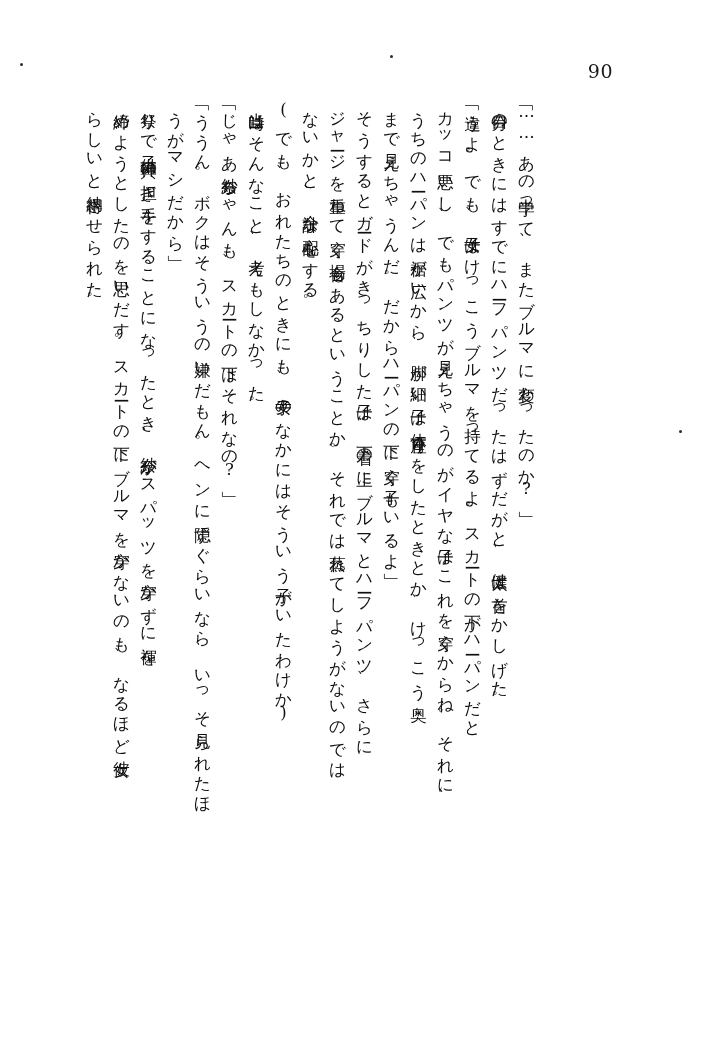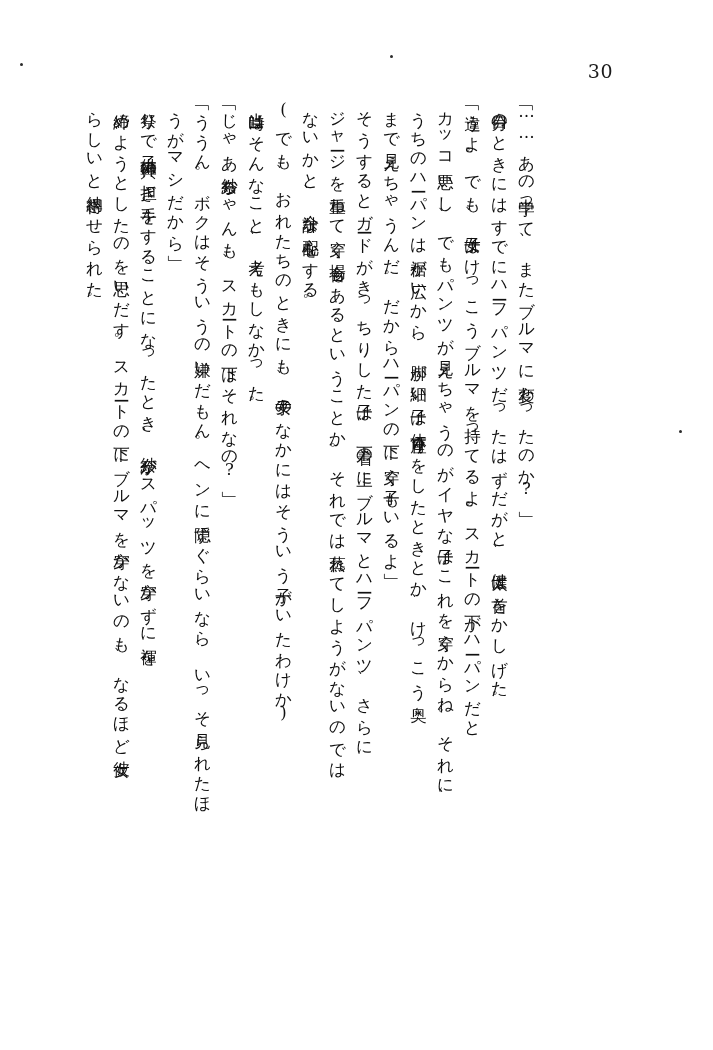--- a/index.html
+++ b/index.html
@@ -77,21 +77,21 @@
 </style>
 </head>
 <body>
 
 <div id="page">
 
   <div class="speck s1"></div>
   <div class="speck s2"></div>
   <div class="speck s3"></div>
 
-  <div id="page-number">30</div>
+  <div id="page-number">90</div>
 
   <div id="text-block" style="flex-direction: row;">
     <div class="column">らしいと納得させられた。</div>
     <div class="column">締めようとしたのを思いだす。スカートの下にブルマを穿かないのも、なるほど彼女</div>
     <div class="column">祭りで子供神輿の担ぎ手をすることになったとき、紗奈がスパッツを穿かずに褌を</div>
     <div class="column">うがマシだから」</div>
     <div class="column">「ううん。ボクはそういうの嫌いだもん。ヘンに隠すぐらいなら、いっそ見られたほ</div>
     <div class="column">「じゃあ紗奈ちゃんも、スカートの下はそれなの?」</div>
     <div class="column">当時はそんなこと、考えもしなかった。</div>
     <div class="column">(でも、おれたちのときにも、女子のなかにはそういう子がいたわけか)</div>

